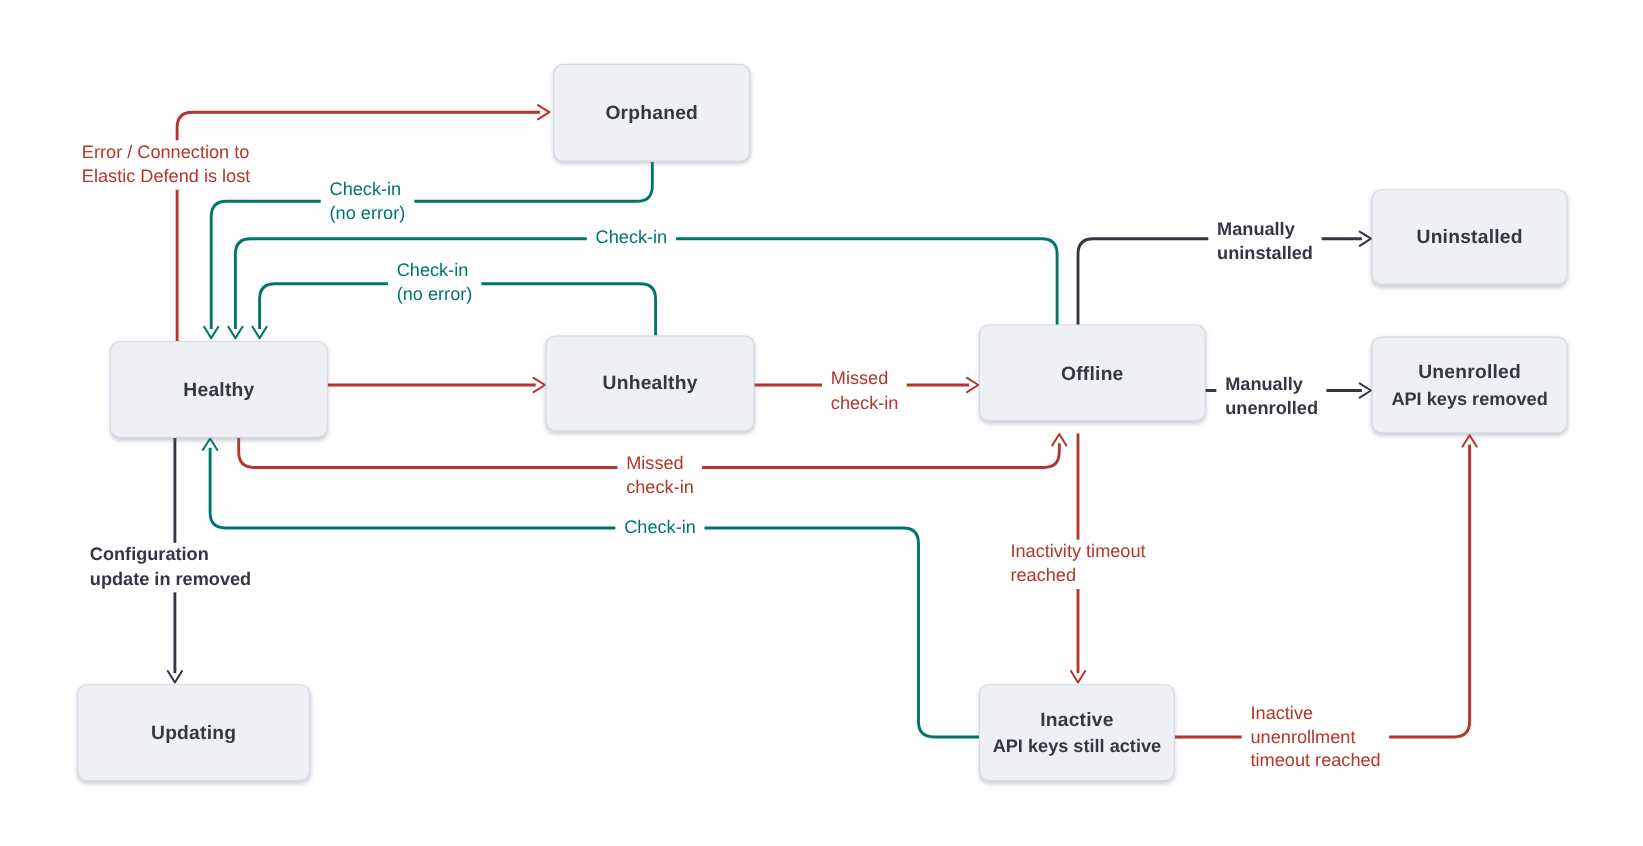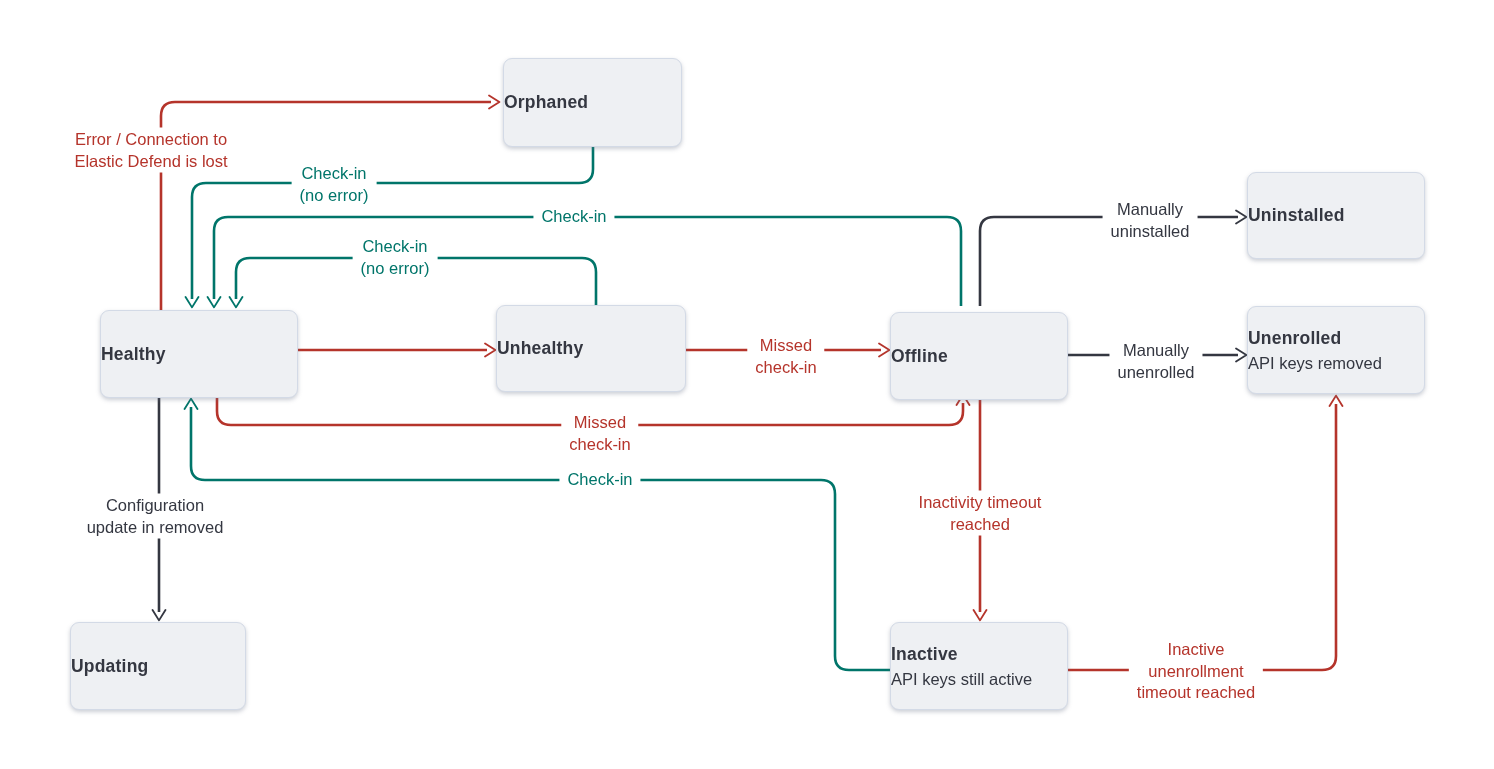--- a/index.html
+++ b/index.html
@@ -14,39 +14,39 @@
   .edge-ok{stroke:var(--c-success,#00756a);}
   .edge-neu{stroke:var(--c-neutral,#343741);}
   .ah{fill:none;stroke-width:1.15;stroke-linecap:round;stroke-linejoin:round;}
 
   .node{
     position:absolute;z-index:2;box-sizing:border-box;
     background:var(--c-node_fill,#eef0f3);
     border:1.5px solid var(--c-node_border,#d3dae6);
     border-radius:9px;
     box-shadow:0 2px 4px rgba(105,115,135,.35);
-    display:flex;flex-direction:column;align-items:flex-start;justify-content:center;
+    display:flex;flex-direction:column;align-items:center;justify-content:center;
     gap:5px;
   }
   .node-title{
     font-size:17.5px;font-weight:bold;color:var(--c-node_text,#343741);
     letter-spacing:.2px;
   }
   .node-sub{
-    font-size:16.5px;font-weight:400;color:var(--c-node_text,#343741);
+    font-size:16.5px;font-weight:700;color:var(--c-node_text,#343741);
   }
   .elabel{
     position:absolute;z-index:3;transform:translate(-50%,-50%);
-    white-space:pre-line;text-align:center;
+    white-space:pre-line;
     background:var(--c-background,#fff);
     padding:1px 8px;font-size:16.5px;line-height:21.5px;
   }
   .err{color:var(--c-error,#b5342b);}
   .ok{color:var(--c-success,#00756a);}
-  .neu{color:var(--c-neutral,#343741);}
+  .neu{color:var(--c-neutral,#343741);font-weight:bold;}
 </style>
 </head>
 <body>
 
 <div id="stage">
 
   <svg class="edges" width="1494" height="769" viewBox="0 0 1494 769">
     <defs>
       <marker id="ah-err" viewBox="0 0 10 10" refX="2" refY="5" markerWidth="6.2" markerHeight="6.2" orient="auto">
         <path class="ah edge-err" d="M 0.8 1 L 7.2 5 L 0.8 9"></path>
@@ -83,30 +83,30 @@
   </div>
 
   <div class="node" style="left:100px;top:310px;width:198px;height:88px">
     <div class="node-title">Healthy</div>
   </div>
 
   <div class="node" style="left:496px;top:305px;width:190px;height:87px">
     <div class="node-title">Unhealthy</div>
   </div>
 
-  <div class="node" style="left:890px;top:312px;width:178px;height:88px">
+  <div class="node" style="left:890px;top:295px;width:206px;height:88px">
     <div class="node-title">Offline</div>
   </div>
 
   <div class="node" style="left:1247px;top:306px;width:178px;height:88px">
     <div class="node-title">Unenrolled</div>
     <div class="node-sub">API keys removed</div>
   </div>
 
-  <div class="node" style="left:70px;top:622px;width:176px;height:88px">
+  <div class="node" style="left:70px;top:622px;width:212px;height:88px">
     <div class="node-title">Updating</div>
   </div>
 
   <div class="node" style="left:890px;top:622px;width:178px;height:88px">
     <div class="node-title">Inactive</div>
     <div class="node-sub">API keys still active</div>
   </div>
 
   <div class="elabel err" style="left:151px;top:150px">Error / Connection to
 Elastic Defend is lost</div>

